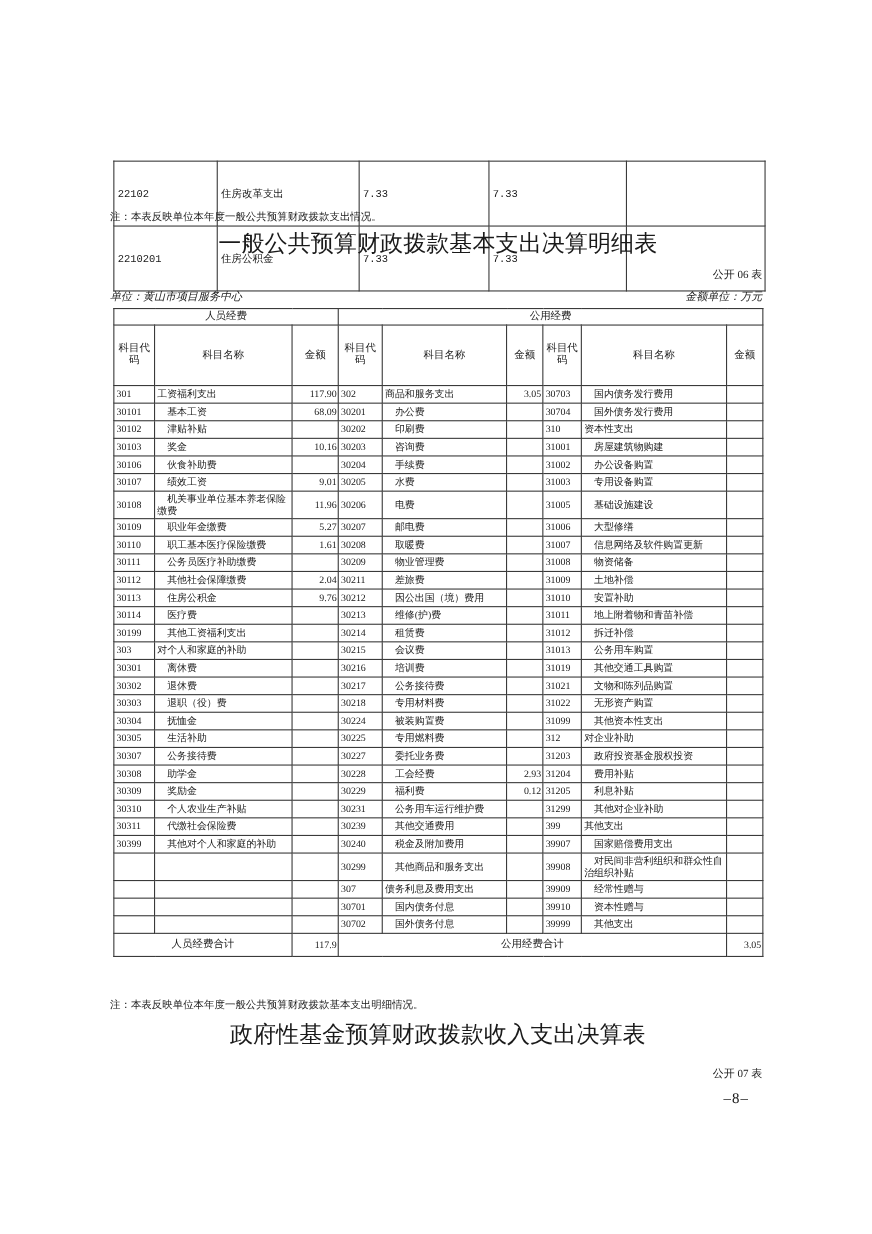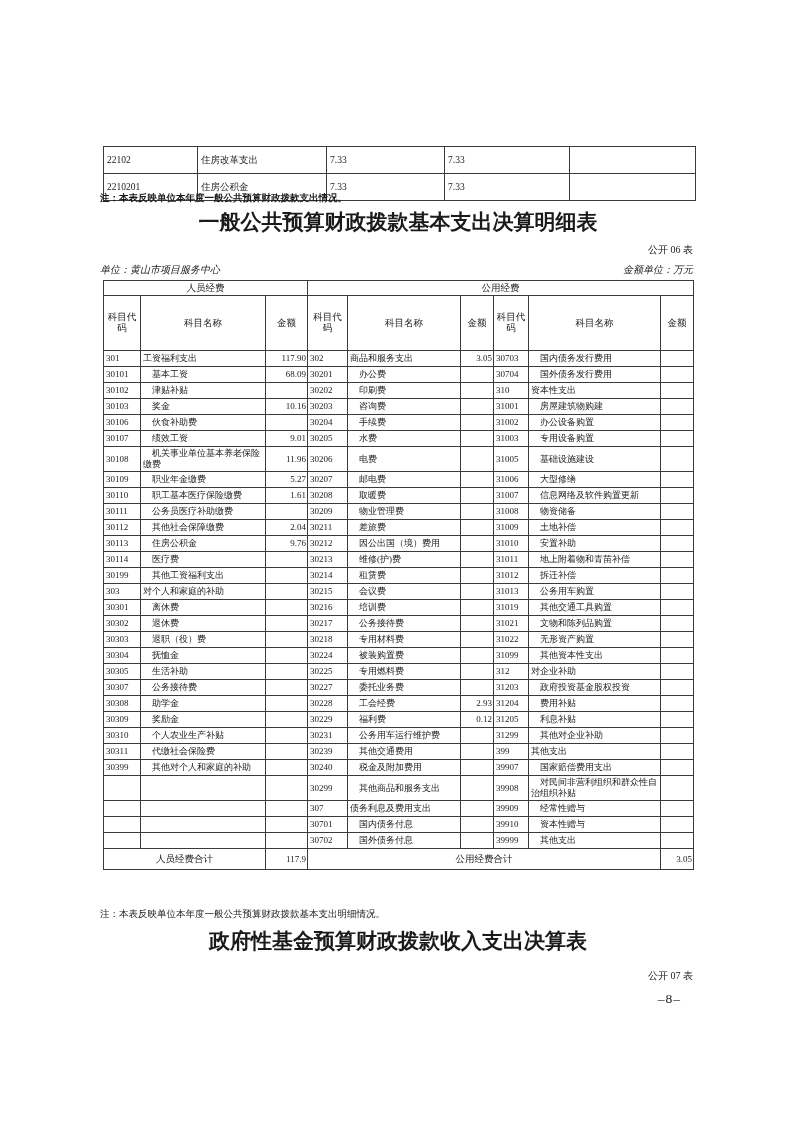--- a/index.html
+++ b/index.html
@@ -5,30 +5,30 @@
   html,body{margin:0;padding:0;background:#fff;}
   .page{
     position:relative;width:793px;height:1122px;background:#fff;
     font-family:"Liberation Serif",serif;color:#1a1a1a;overflow:hidden;
   }
   table{border-collapse:collapse;table-layout:fixed;}
   td,th{border:1px solid #3a3a3a;overflow:hidden;vertical-align:middle;}
 
   
   .toptable{position:absolute;left:103px;top:146px;width:592px;font-size:9.5px;border-bottom:1.5px solid #2a2a2a;}
-  .toptable td{height:26px;padding:0 3px;line-height:11px;}
+  .toptable td{height:26px;padding:16px 3px;line-height:11px;font-family:Liberation Mono, monospace;}
   .toptable td.val{text-align:left;padding-right:2px;}
 
   
   .note{position:absolute;left:100px;font-size:9.5px;line-height:12px;}
-  .note1{top:192px;font-weight:bold;}
+  .note1{top:192px;}
   .note2{top:908px;}
   .doc-title{
     position:absolute;left:103px;width:590px;text-align:center;
-    font-family:"Liberation Sans",sans-serif;font-weight:bold;font-size:21px;line-height:26px;
+    font-family:"Liberation Sans",sans-serif;font-weight:normal;font-size:21px;line-height:26px;
   }
   .title1{top:209px;}
   .title2{top:928px;}
   .right-label{position:absolute;right:100px;font-size:10px;}
   .label06{top:243px;}
   .label07{top:969px;}
   .unit-line{position:absolute;left:100px;right:100px;top:263px;display:flex;justify-content:space-between;font-size:10px;font-style:italic;}
   .page-num{position:absolute;right:112px;top:991px;font-size:13.5px;letter-spacing:1px;}
 
   

